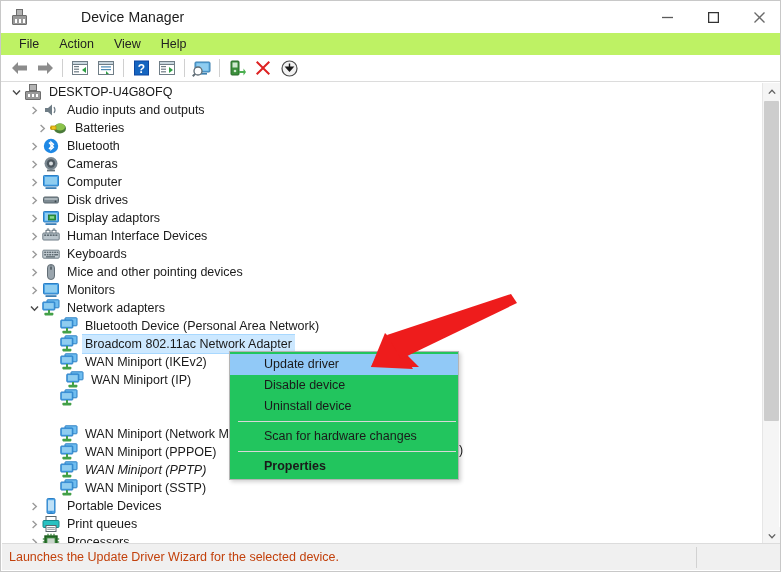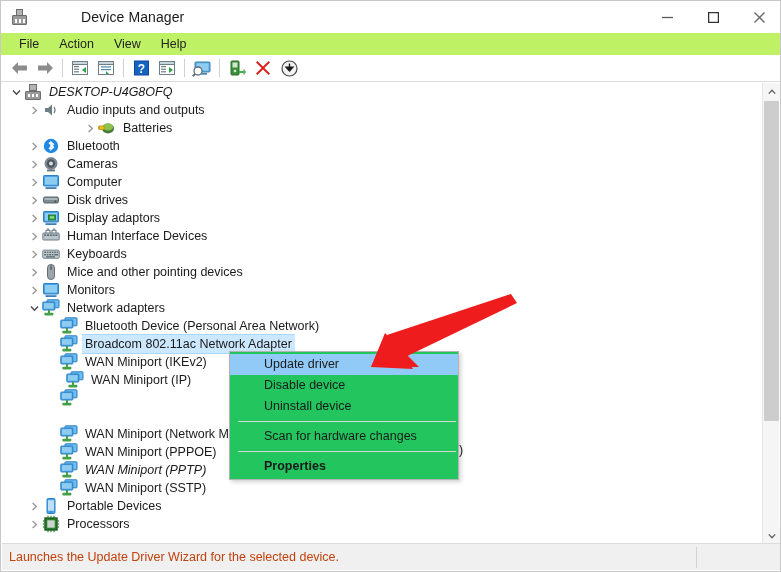--- a/index.html
+++ b/index.html
@@ -330,21 +330,21 @@
     <div class="tb-btn">
       <svg width="17" height="17" viewBox="0 0 17 17">
         <circle cx="8.5" cy="8.5" r="7.5" fill="#f2f2f2" stroke="#4a4a4a" stroke-width="1.2"></circle>
         <path d="M8.5 3.5 L8.5 10 M5.2 7.2 L8.5 11 L11.8 7.2 Z" fill="#1a1a1a" stroke="#1a1a1a" stroke-width="1.4"></path>
       </svg>
     </div>
   </div>
 
   <div id="treepane">
 
-    <div class="row" style="padding-left:6px;font-style:italic;">
+    <div class="row" style="padding-left:6px;">
       <div class="chev">
         <svg width="9" height="9" viewBox="0 0 9 9">
             <path d="M1 2.5 L4.5 6.2 L8 2.5" fill="none" stroke="#4a4a4a" stroke-width="1.4"></path>
           </svg>
       </div>
       <div class="ico">
         <div style="position:absolute;left:5px;top:1px;width:8px;height:7px;background:#b4b4b4;border:1px solid #6d6d6d;box-sizing:border-box;"></div>
         <div style="position:absolute;left:1px;top:8px;width:16px;height:9px;background:#9a9a9a;border:1px solid #6d6d6d;box-sizing:border-box;border-radius:1px;"></div>
         <div style="position:absolute;left:4px;top:11px;width:2px;height:3px;background:#fff;"></div>
         <div style="position:absolute;left:8px;top:11px;width:2px;height:3px;background:#fff;"></div>
@@ -359,21 +359,21 @@
             <svg width="9" height="9" viewBox="0 0 9 9">
               <path d="M2.6 1 L6.3 4.5 L2.6 8" fill="none" stroke="#9a9a9a" stroke-width="1.4"></path>
             </svg>
           </div>
           <div class="ico"><svg width="18" height="18" viewBox="0 0 18 18">
               <path d="M3 7 L6 7 L10 3.5 L10 14.5 L6 11 L3 11 Z" fill="#6f7d86"></path>
               <path d="M12 6 Q14 9 12 12" fill="none" stroke="#6f7d86" stroke-width="1.2"></path>
             </svg></div>
           <div class="rowlabel">Audio inputs and outputs</div>
         </div>
-        <div class="row" style="padding-left: 32px; margin-left: 48px;">
+        <div class="row" style="padding-left: 32px;">
           <div class="chev">
             <svg width="9" height="9" viewBox="0 0 9 9">
               <path d="M2.6 1 L6.3 4.5 L2.6 8" fill="none" stroke="#9a9a9a" stroke-width="1.4"></path>
             </svg>
           </div>
           <div class="ico"><svg width="18" height="18" viewBox="0 0 18 18">
               <ellipse cx="10" cy="9.5" rx="6" ry="5" fill="#4a7a3a"></ellipse>
               <ellipse cx="10" cy="8" rx="5" ry="3.6" fill="#8bc34a"></ellipse>
               <rect x="1" y="7" width="5" height="3.5" fill="#f0c419" stroke="#b8920f" stroke-width="0.8"></rect>
               <rect x="0" y="7.8" width="2" height="2" fill="#d09b10"></rect>
@@ -644,20 +644,35 @@
             <svg width="9" height="9" viewBox="0 0 9 9">
               <path d="M2.6 1 L6.3 4.5 L2.6 8" fill="none" stroke="#9a9a9a" stroke-width="1.4"></path>
             </svg>
           </div>
           <div class="ico"><svg width="18" height="18" viewBox="0 0 18 18">
               <rect x="5" y="1.5" width="8" height="15" rx="1.2" fill="#4aa3e8" stroke="#2b7fc4" stroke-width="1"></rect>
               <rect x="6" y="3.2" width="6" height="10.5" fill="#bfe1f7"></rect>
               <rect x="7.6" y="14.5" width="2.8" height="0.9" rx="0.4" fill="#2b7fc4"></rect>
             </svg></div>
           <div class="rowlabel">Portable Devices</div>
+        </div>
+        <div class="row" style="padding-left: 24px;">
+          <div class="chev">
+            <svg width="9" height="9" viewBox="0 0 9 9">
+              <path d="M2.6 1 L6.3 4.5 L2.6 8" fill="none" stroke="#9a9a9a" stroke-width="1.4"></path>
+            </svg>
+          </div>
+          <div class="ico"><svg width="18" height="18" viewBox="0 0 18 18">
+              <rect x="4" y="1.5" width="10" height="4" fill="#ffffff" stroke="#5a666d" stroke-width="1"></rect>
+              <rect x="1" y="5.5" width="16" height="7" rx="1" fill="#27c1c1" stroke="#17888a" stroke-width="1"></rect>
+              <rect x="4" y="10.5" width="10" height="6" fill="#ffffff" stroke="#5a666d" stroke-width="1"></rect>
+              <rect x="5.2" y="12" width="7.6" height="0.9" fill="#7d8a92"></rect>
+              <rect x="5.2" y="13.8" width="7.6" height="0.9" fill="#7d8a92"></rect>
+            </svg></div>
+          <div class="rowlabel">Print queues</div>
         </div>
         <div class="row" style="padding-left: 24px;">
           <div class="chev">
             <svg width="9" height="9" viewBox="0 0 9 9">
               <path d="M2.6 1 L6.3 4.5 L2.6 8" fill="none" stroke="#9a9a9a" stroke-width="1.4"></path>
             </svg>
           </div>
           <div class="ico"><svg width="18" height="18" viewBox="0 0 18 18">
               <rect x="3" y="3" width="12" height="12" fill="#2f7d32" stroke="#1d5a20" stroke-width="1.4"></rect>
               <rect x="5.3" y="5.3" width="7.4" height="7.4" fill="#c9d6cb"></rect>

